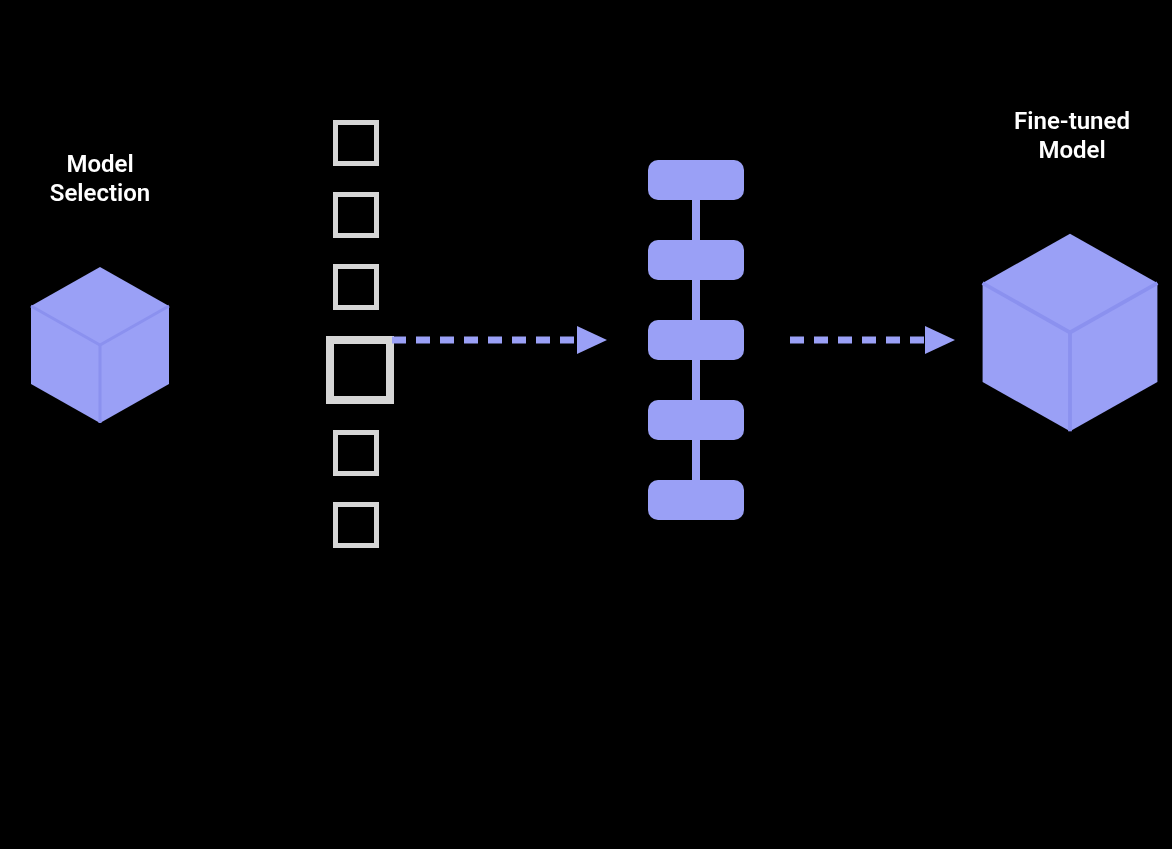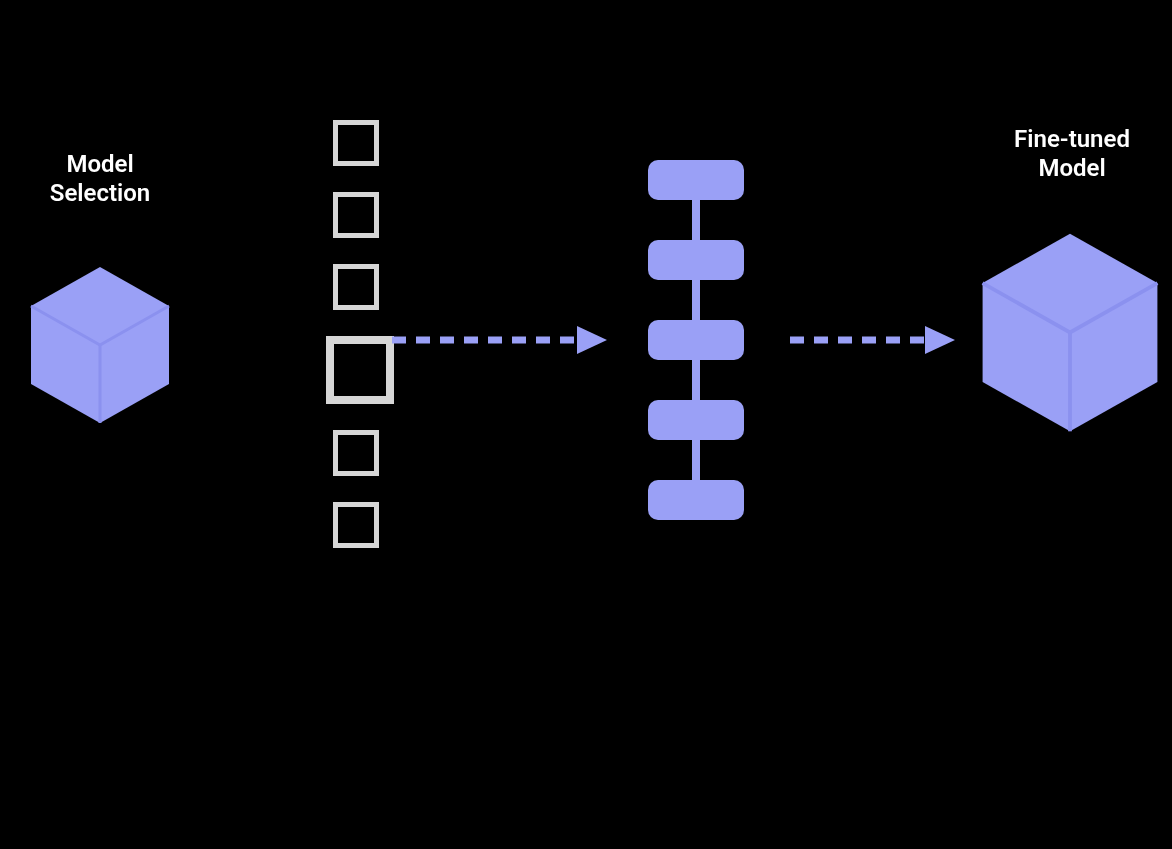--- a/index.html
+++ b/index.html
@@ -90,21 +90,21 @@
 </head>
 <body>
 
 <div class="stage">
 
   <div class="label" style="left:0px; top:150px; width:200px;">
     <span>Model</span><br>
     <span>Selection</span>
   </div>
 
-  <div class="label" style="left:972px; top:125px; width:200px;">
+  <div class="label" style="left:972px; top:107px; width:200px;">
     <span>Fine-tuned</span><br>
     <span>Model</span>
   </div>
 
   <div class="hex" style="left:25px; top:260px;">
     <svg viewBox="0 0 100 112">
       <polygon points="50,4 96,30 96,82 50,108 4,82 4,30" fill="#9aa0f6"></polygon>
       <polyline points="4,30 50,56 96,30" fill="none" stroke="#8b91ef" stroke-width="2"></polyline>
       <line x1="50" y1="56" x2="50" y2="108" stroke="#8b91ef" stroke-width="2"></line>
     </svg>

